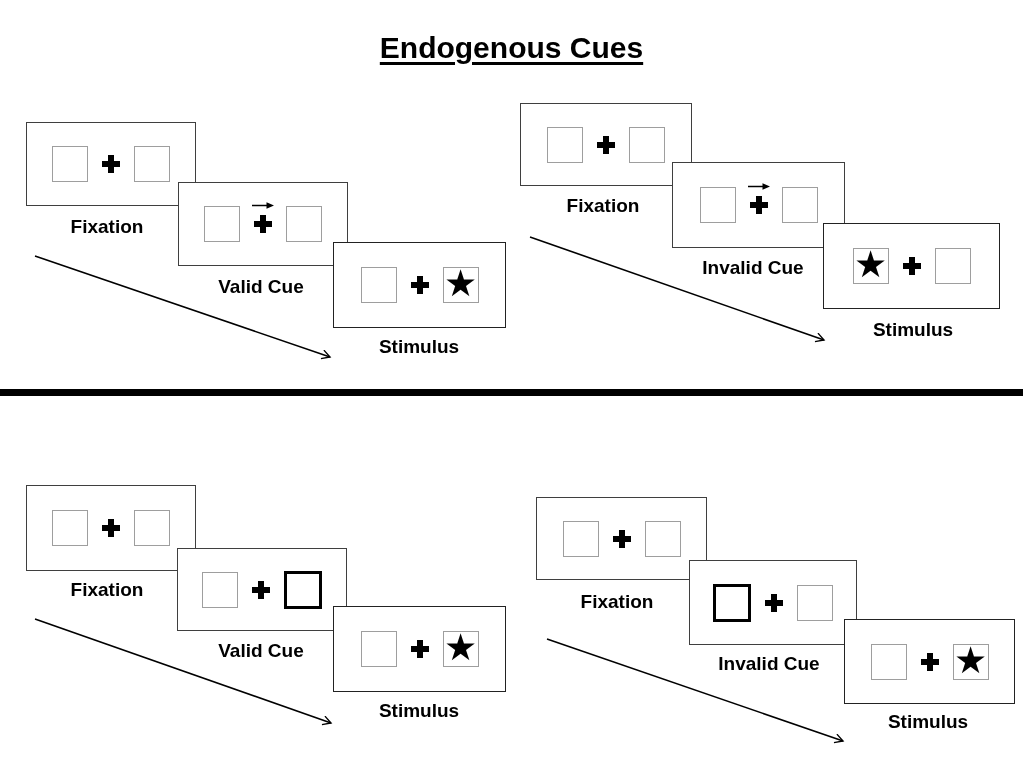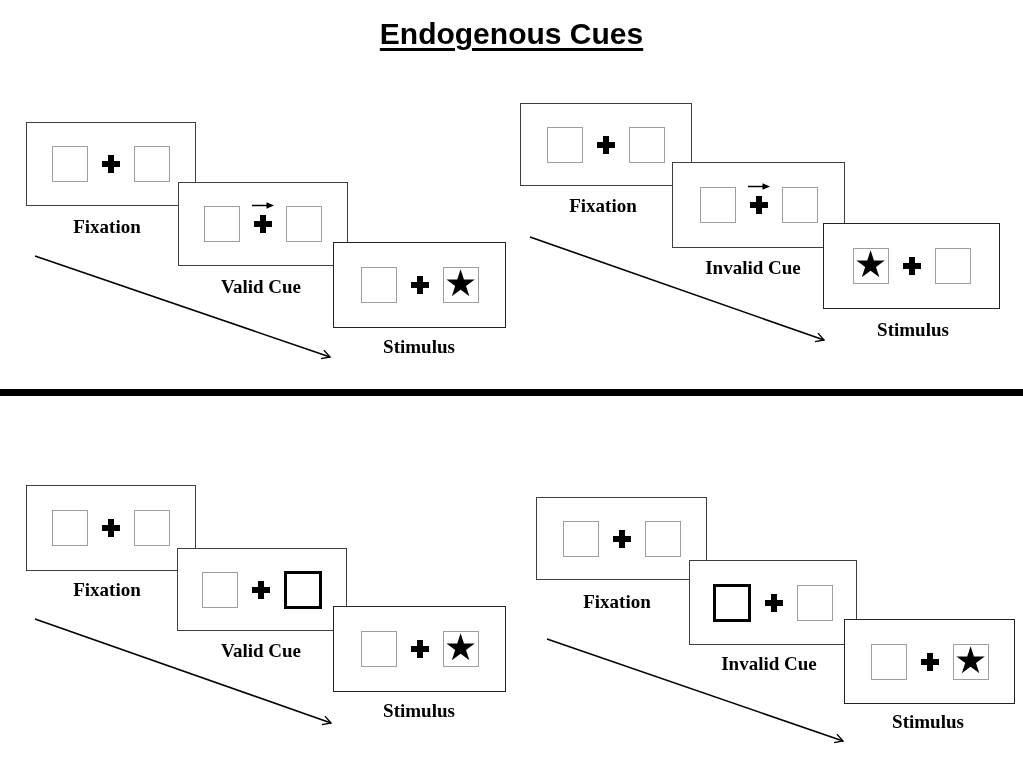--- a/index.html
+++ b/index.html
@@ -52,41 +52,41 @@
   .cross::before {
     content:""; position:absolute; left:0; top:6px; width:18px; height:6px; background:#000;
   }
   .cross::after {
     content:""; position:absolute; left:6px; top:0; width:6px; height:18px; background:#000;
   }
   .cue-arrow { position:absolute; left:50%; top:-15px; transform:translateX(-50%); }
 
   .plabel {
     position:absolute; transform:translateX(-50%);
-    font-size:19px; font-weight:bold; white-space:nowrap; z-index:5;font-family:Liberation Serif, serif;
+    font-size:19px; font-weight:bold; white-space:nowrap; z-index:5;
   }
 </style>
 </head>
 <body>
 
 <div class="stage">
 
   <svg class="arrows" width="1023" height="767" viewBox="0 0 1023 767">
     <defs>
       <marker id="ah" markerWidth="14" markerHeight="14" refX="9" refY="5" orient="auto" markerUnits="userSpaceOnUse">
         <path d="M1,0.5 L9,5 L1,9.5" fill="none" stroke="#000" stroke-width="1.4"></path>
       </marker>
     </defs>
     <line x1="35" y1="256" x2="330" y2="357" stroke="#000" stroke-width="1.6" marker-end="url(#ah)"></line>
     <line x1="530" y1="237" x2="824" y2="340" stroke="#000" stroke-width="1.6" marker-end="url(#ah)"></line>
     <line x1="35" y1="619" x2="331" y2="723" stroke="#000" stroke-width="1.6" marker-end="url(#ah)"></line>
     <line x1="547" y1="639" x2="843" y2="741" stroke="#000" stroke-width="1.6" marker-end="url(#ah)"></line>
   </svg>
 
-  <h1 class="title" style="top:17px">Endogenous Cues</h1>
+  <h1 class="title" style="top:31px">Endogenous Cues</h1>
   <div class="divider"></div>
 
   <div class="panel" style="left:26px;top:122px;width:170px;height:84px;z-index:1">
     <div class="sq"></div>
     <div class="cross-wrap">
       <i class="cross"></i>
     </div>
     <div class="sq"></div>
   </div>
   <div class="plabel" style="left:107px;top:216px">Fixation</div>

